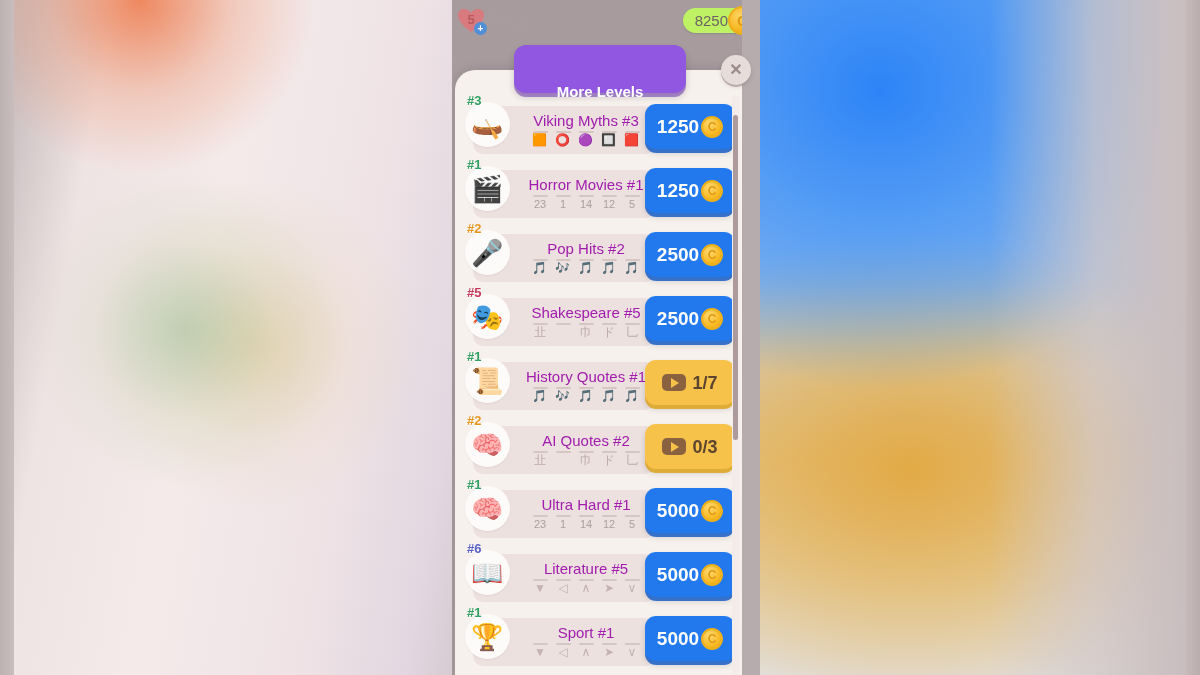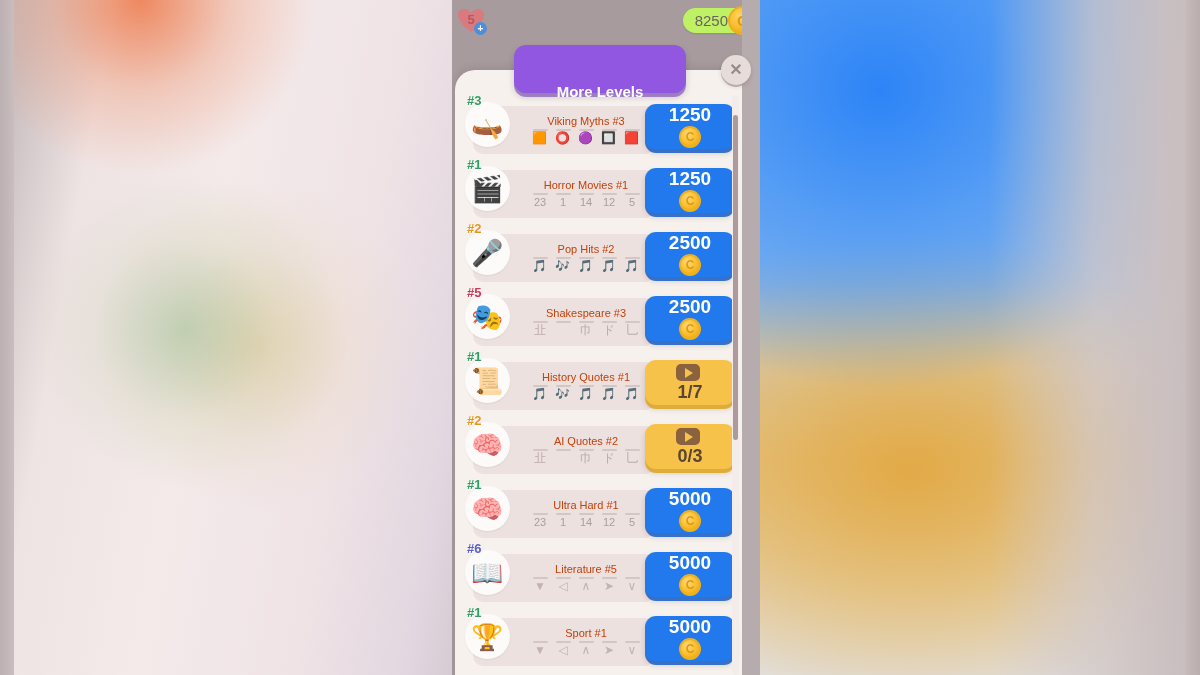--- a/index.html
+++ b/index.html
@@ -152,21 +152,21 @@
     position: absolute; left: 2px; top: -8px; z-index: 5;
     font-size: 13px; font-weight: bold; line-height: 1;
     text-shadow: 0 1px 0 rgba(255,255,255,0.85);
   }
   .row-mid {
     position: absolute; left: 52px; top: 4px; width: 138px; height: 48px;
     display: flex; flex-direction: column; align-items: center; justify-content: center;
     gap: 1px;
   }
   .row-title {
-    font-size: 11px; color: #c2410c; font-weight: normal;
+    font-size: 15px; color: #a21caf; font-weight: normal;
     white-space: nowrap; line-height: 1.1;
   }
   .hints { display: flex; gap: 6px; align-items: center; }
   .hint {
     width: 17px; display: flex; flex-direction: column; align-items: center;
   }
   .hint-bar {
     width: 15px; height: 2px; background: #d6c6c3; border-radius: 1px; margin-bottom: 1px;
   }
   .hint-glyph {
@@ -175,21 +175,21 @@
     color: #bcaaa8;
   }
   .hint-glyph.num { font-size: 11px; color: #ab9d9c; }
   .hint-glyph.emoji { font-size: 12px; }
   .hint-glyph.arrow { color: #c3b2b0; font-size: 12px; }
 
   .price-btn {
     position: absolute; left: 180px; top: 2px;
     width: 90px; height: 45px; border-radius: 11px;
     display: flex; align-items: center; justify-content: center; gap: 2px;
-    cursor: pointer; z-index: 6; flex-direction: column;
+    cursor: pointer; z-index: 6;
   }
   .price-btn.coin {
     background: #2279ee;
     box-shadow: 0 4px 0 rgba(25,95,200,0.85), 0 4px 6px rgba(0,0,0,0.16);
   }
   .price-btn.ad {
     background: #f7c24a;
     box-shadow: 0 4px 0 rgba(223,167,40,0.9), 0 4px 6px rgba(0,0,0,0.16);
   }
   .price-amt { color: #fff; font-size: 19px; font-weight: bold; line-height: 1; }
@@ -358,21 +358,21 @@
             <div class="price-btn coin">
               <span class="price-amt">2500</span>
               <span class="price-coin">C</span>
             </div>
           </div>
           <div class="row">
             <div class="row-card"></div>
             <div class="avatar">🎭</div>
             <div class="rank" style="color: rgb(199, 58, 90);">#5</div>
             <div class="row-mid">
-              <div class="row-title">Shakespeare #3</div>
+              <div class="row-title">Shakespeare #5</div>
               <div class="hints">
                 <div class="hint">
                   <div class="hint-bar"></div>
                   <div class="hint-glyph emoji">㐀</div>
                 </div>
                 <div class="hint">
                   <div class="hint-bar"></div>
                   <div class="hint-glyph emoji">𠀀</div>
                 </div>
                 <div class="hint">

